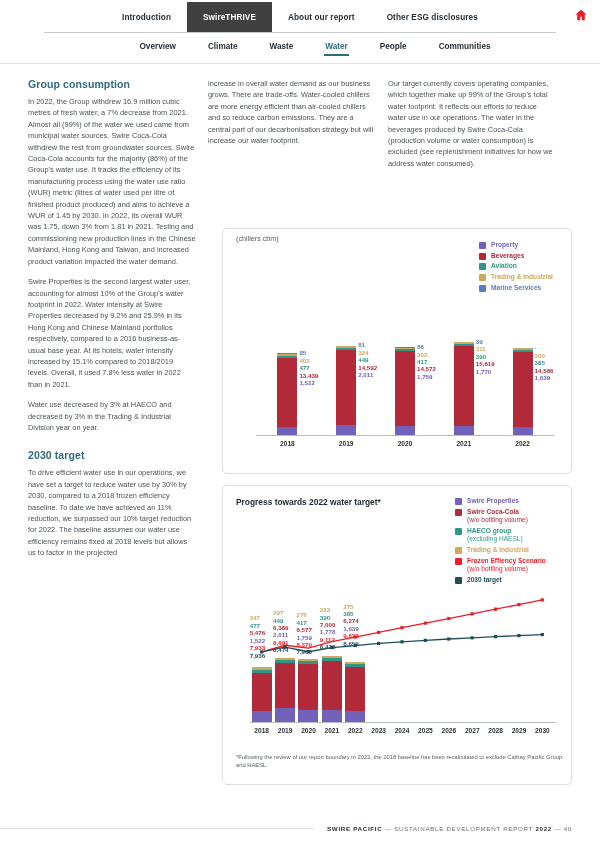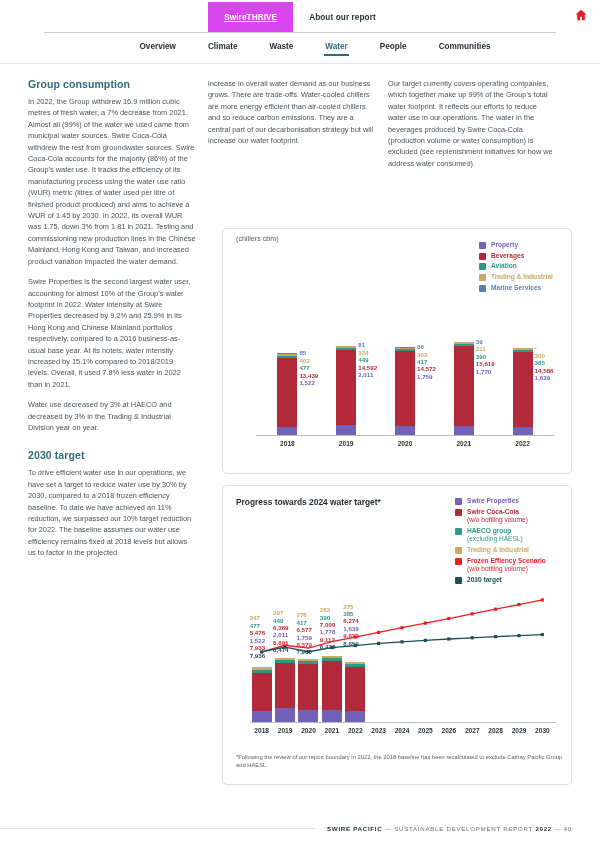--- a/index.html
+++ b/index.html
@@ -26,23 +26,22 @@
     font-size: 8.2px;
     font-weight: bold;
     color: #1f2a30;
     letter-spacing: .1px;
     display: flex; align-items: center;
     padding: 0 16px;
     white-space: nowrap;
     cursor: pointer;
   }
   .topnav-item.active {
-    background: #d946ef;
+    background: #404040;
     color: #ffffff;
-    text-decoration: underline;
   }
   .home-icon {
     position:absolute; right: 12px; top: 8px;
     width: 14px; height: 14px; cursor: pointer;
     color: #ef1b23; font-size: 13px; line-height: 14px; text-align:center;
   }
   .navrule {
     width: 512px; height: 1px; background: #c9ccce;
     margin: 0 auto;
   }
@@ -150,22 +149,24 @@
     padding-left: 12px;
   }
   .footer-txt b { color:#1f2a30; }
 </style>
 </head>
 <body>
 
 <div id="page">
 
   <div class="topnav">
+    <div class="topnav-item">Introduction</div>
     <div class="topnav-item active">SwireTHRIVE</div>
     <div class="topnav-item">About our report</div>
+    <div class="topnav-item">Other ESG disclosures</div>
     <div class="home-icon">
       <svg width="14" height="14" viewBox="0 0 24 24" aria-hidden="true">
           <path fill="#ef1b23" d="M12 3 2.5 11h3v10h5v-6h3v6h5V11h3z"></path>
         </svg>
     </div>
   </div>
   <div class="navrule"></div>
 
   <div class="subnav">
     <div class="subnav-item">Overview</div>
@@ -294,21 +295,21 @@
           <div class="xlab">2018</div>
           <div class="xlab">2019</div>
           <div class="xlab">2020</div>
           <div class="xlab">2021</div>
           <div class="xlab">2022</div>
         </div>
       </div>
   </div>
 
   <div class="card" id="card2">
-    <div class="card-title">Progress towards 2024 water target*</div>
+    <div class="card-title">Progress towards 2022 water target*</div>
     <div class="legend" id="legend2">
         <div class="leg-row">
           <span class="leg-sw" style="background: rgb(113, 97, 184);"></span>
           <span class="leg-txt" style="color: rgb(113, 97, 184);">Swire Properties</span>
         </div>
         <div class="leg-row">
           <span class="leg-sw" style="background: rgb(178, 42, 58);"></span>
           <span class="leg-txt" style="color: rgb(178, 42, 58);">Swire Coca-Cola<span class="leg-sub" style="color: rgb(178, 42, 58);">(w/o bottling volume)</span></span>
         </div>
         <div class="leg-row">

